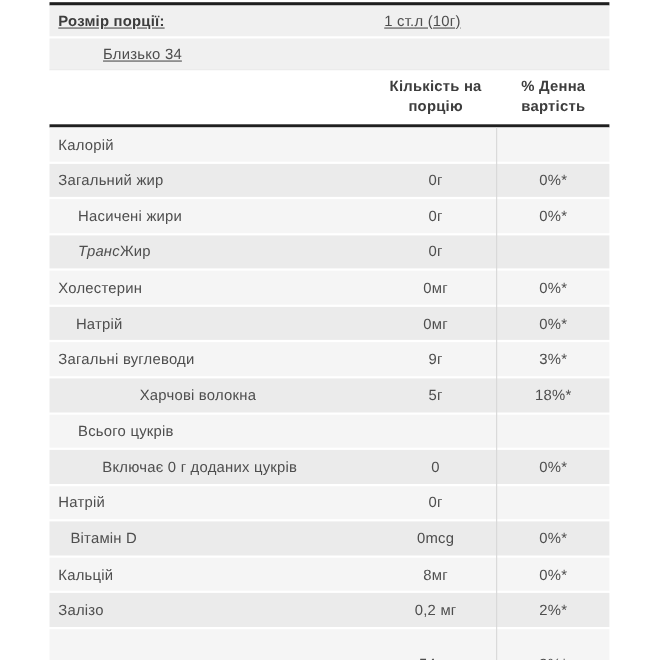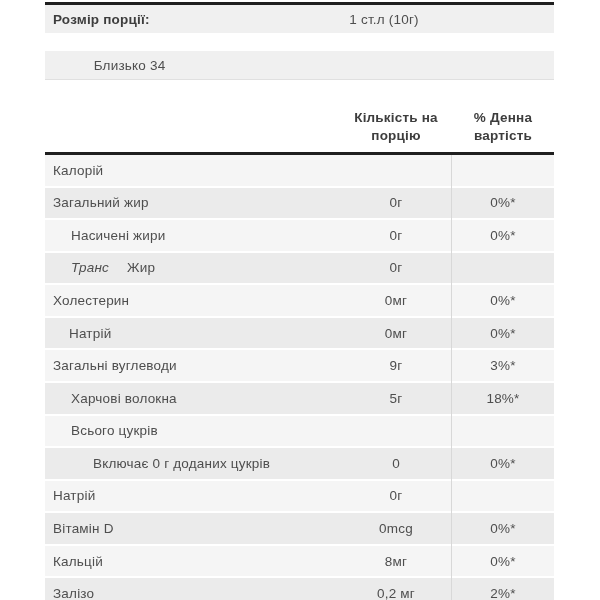--- a/index.html
+++ b/index.html
@@ -21,40 +21,41 @@
     position:relative;
   }
   .panel{
     position:absolute;
     left:45px; top:2px; width:509px;
   }
   
   .serving-table{
     border-top:3px solid var(--border_dark);
     display:grid;
-    row-gap:18px;
+    row-gap:2px;
     border-bottom:1px solid #e0e0e0;
+    text-decoration:underline;
   }
   .s-row{
     height:28px;
     background:var(--serving_bg);
     display:grid;
     grid-template-columns:1fr 340px;
     align-items:center;
   }
   .s-label{
     padding-left:8px;
     font-weight:700;
     color:var(--text_strong);
     white-space:nowrap;
   }
   .s-value{text-align:center;}
   
   .n-header{
-    height:72px;
+    height:49px;
     display:grid;
     grid-template-columns:1fr 112px 102px;
     align-items:end;
     background:#ffffff;
     padding-bottom:7px;
   }
   .h-col{
     text-align:center;
     font-weight:700;
     color:var(--text_strong);
@@ -82,21 +83,21 @@
   }
   .n-row{
     display:grid;
     grid-template-columns:1fr 112px 102px;
     align-items:center;
   }
   .n-row.odd{background:var(--row_light);}
   .n-row.even{background:var(--row_dark);}
   .c-label{white-space:nowrap;}
   .lbl-italic{font-style:italic;}
-  .lbl-italic:not(:empty){margin-right:18px;}
+  .lbl-italic:not(:empty){margin-right:0;}
   .c-amount,.c-dv{text-align:center;}
 </style>
 </head>
 <body>
 
 <div class="panel">
 
   <div class="serving-table">
     <div class="s-row">
       <div class="s-label">Розмір порції:</div>
@@ -150,40 +151,40 @@
     <div class="c-label" style="padding-left: 24px;"><span class="lbl-italic"></span><span>Натрій</span></div>
     <div class="c-amount">0мг</div>
     <div class="c-dv">0%*</div>
   </div>
       <div class="n-row odd">
     <div class="c-label" style="padding-left: 8px;"><span class="lbl-italic"></span><span>Загальні вуглеводи</span></div>
     <div class="c-amount">9г</div>
     <div class="c-dv">3%*</div>
   </div>
       <div class="n-row even">
-    <div class="c-label" style="padding-left: 26px;"><span class="lbl-italic"></span><span>Харчові волокна</span></div>
+    <div class="c-label" style="padding-left: 40px; margin-left: 42px;"><span class="lbl-italic"></span><span>Харчові волокна</span></div>
     <div class="c-amount">5г</div>
     <div class="c-dv">18%*</div>
   </div>
       <div class="n-row odd">
     <div class="c-label" style="padding-left: 26px;"><span class="lbl-italic"></span><span>Всього цукрів</span></div>
     <div class="c-dv"></div>
   </div>
       <div class="n-row even">
     <div class="c-label" style="padding-left: 48px;"><span class="lbl-italic"></span><span>Включає 0 г доданих цукрів</span></div>
     <div class="c-amount">0</div>
     <div class="c-dv">0%*</div>
   </div>
       <div class="n-row odd">
     <div class="c-label" style="padding-left: 8px;"><span class="lbl-italic"></span><span>Натрій</span></div>
     <div class="c-amount">0г</div>
     <div class="c-dv"></div>
   </div>
       <div class="n-row even">
-    <div class="c-label" style="padding-left: 8px;"><span class="lbl-italic"></span><span>Вітамін D</span></div>
+    <div class="c-label" style="padding-left: 19px;"><span class="lbl-italic"></span><span>Вітамін D</span></div>
     <div class="c-amount">0mcg</div>
     <div class="c-dv">0%*</div>
   </div>
       <div class="n-row odd">
     <div class="c-label" style="padding-left: 8px;"><span class="lbl-italic"></span><span>Кальцій</span></div>
     <div class="c-amount">8мг</div>
     <div class="c-dv">0%*</div>
   </div>
       <div class="n-row even">
     <div class="c-label" style="padding-left: 8px;"><span class="lbl-italic"></span><span>Залізо</span></div>

